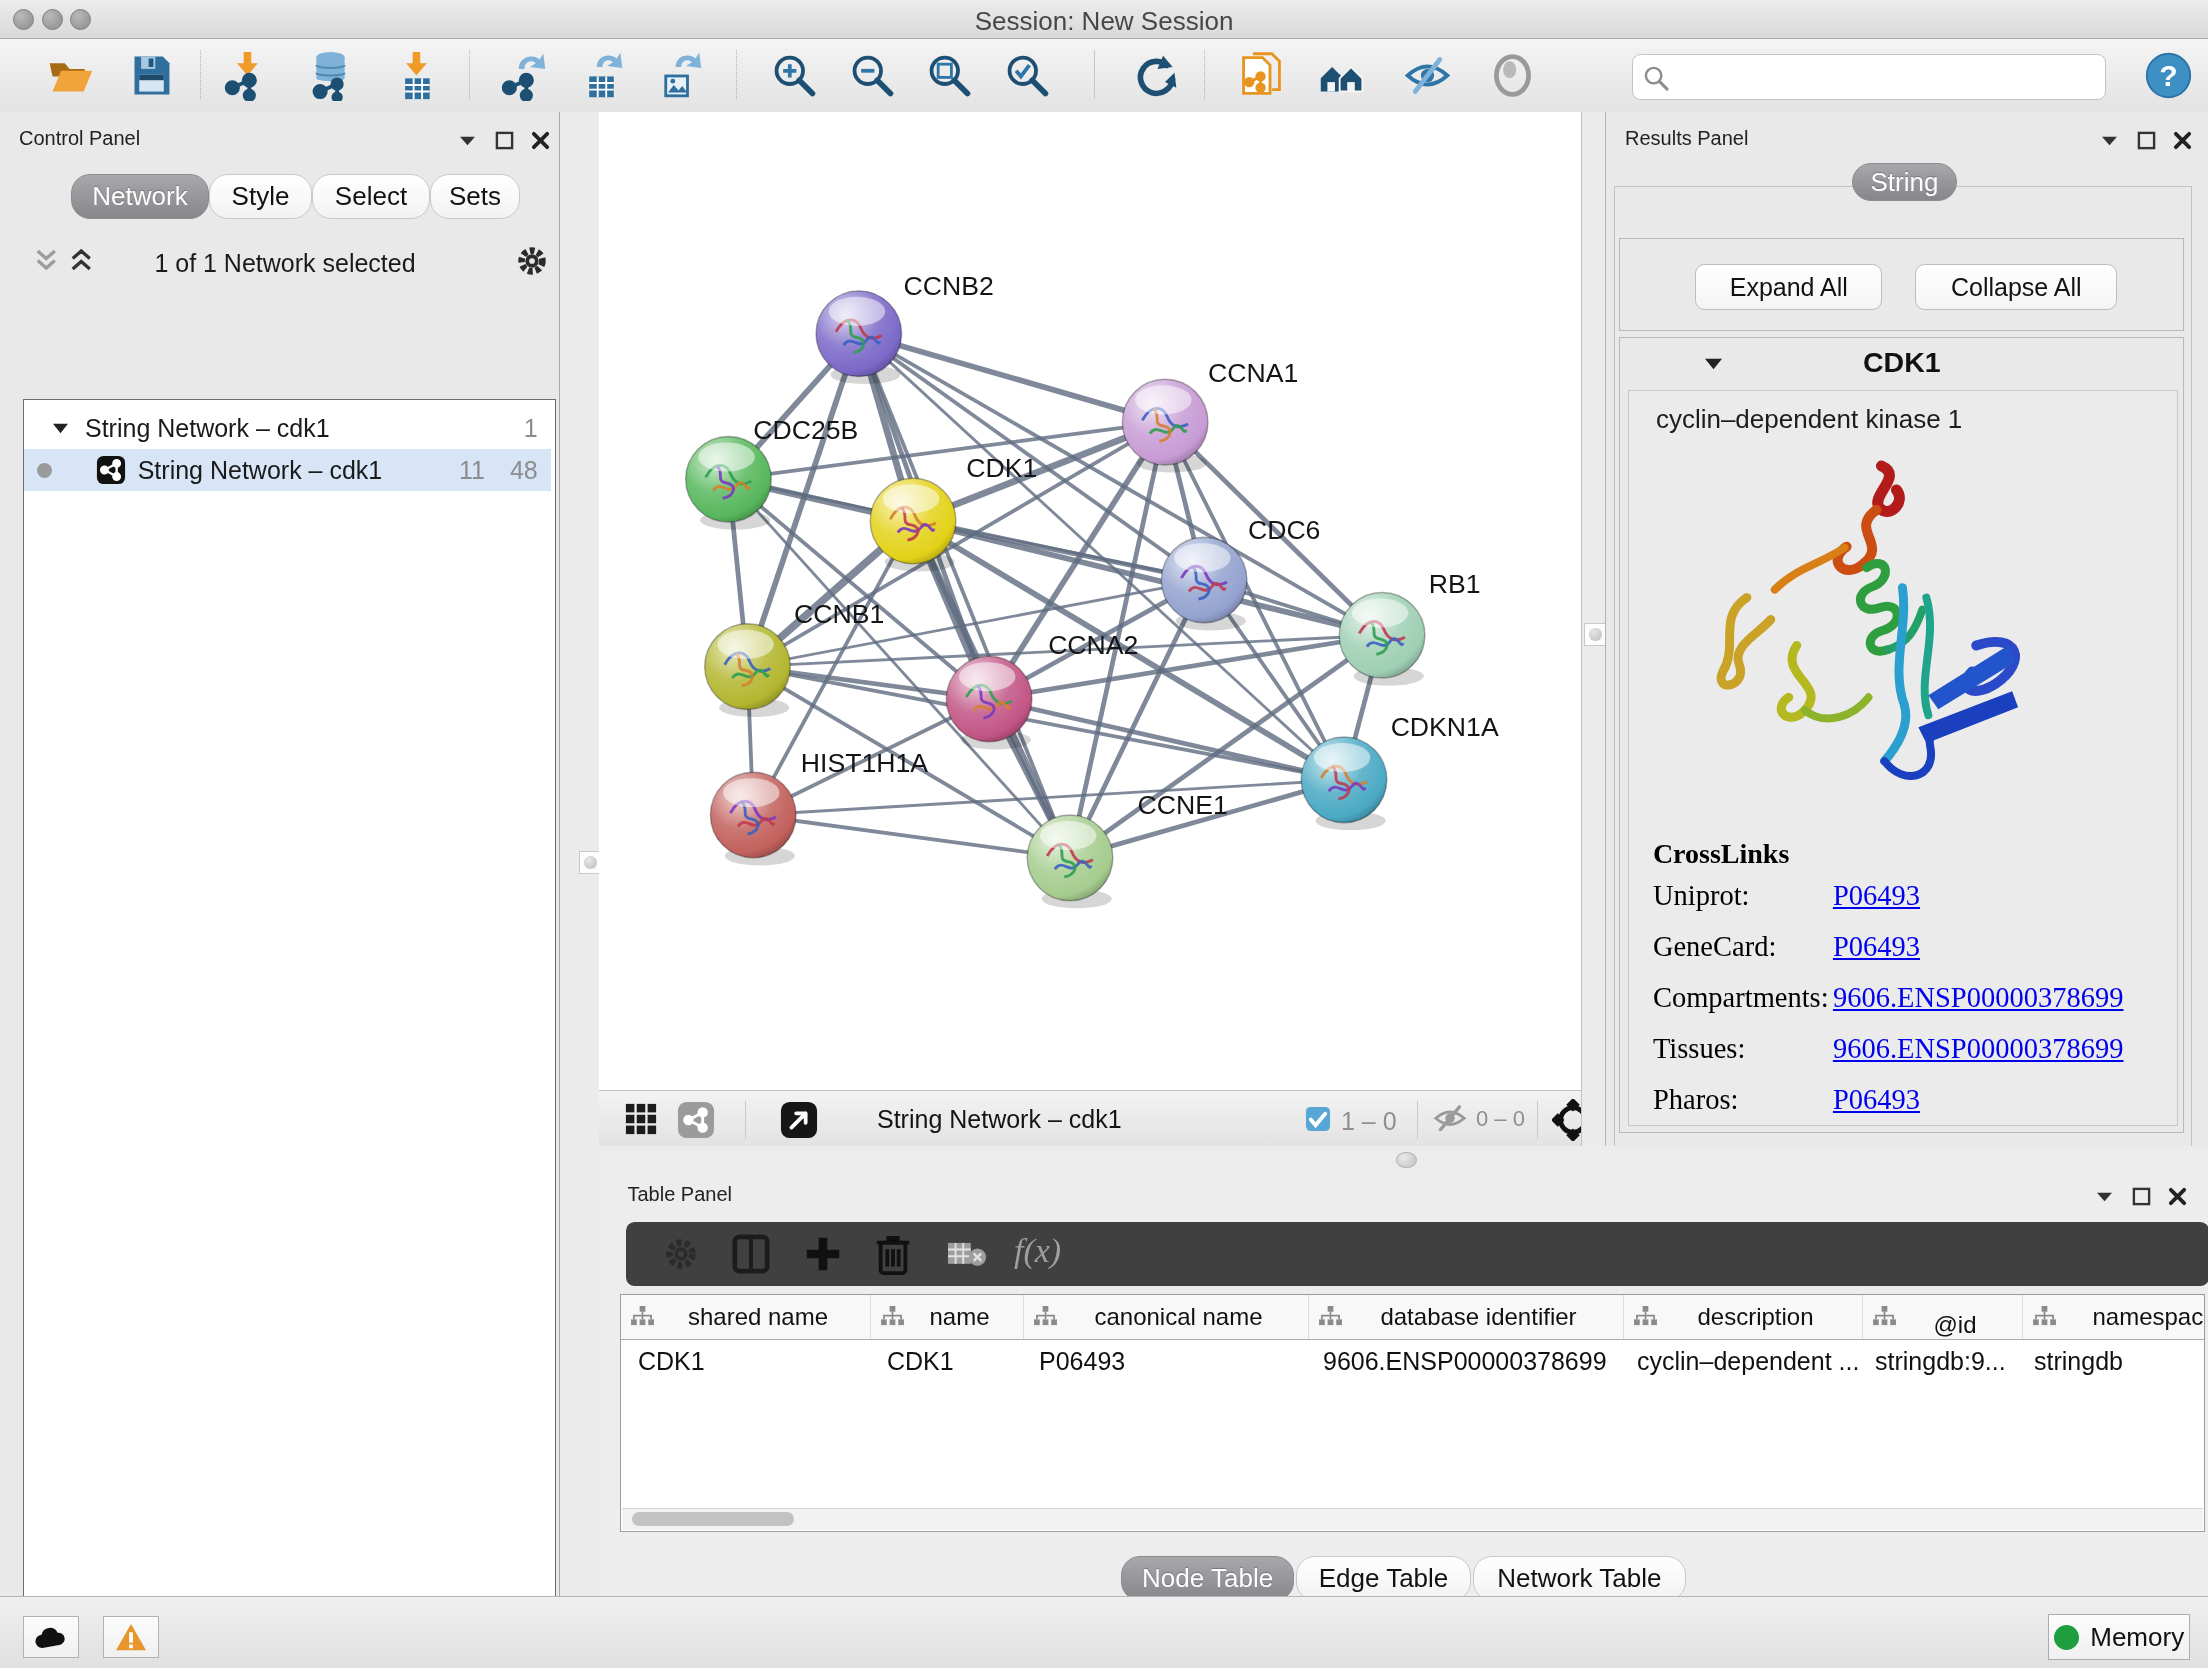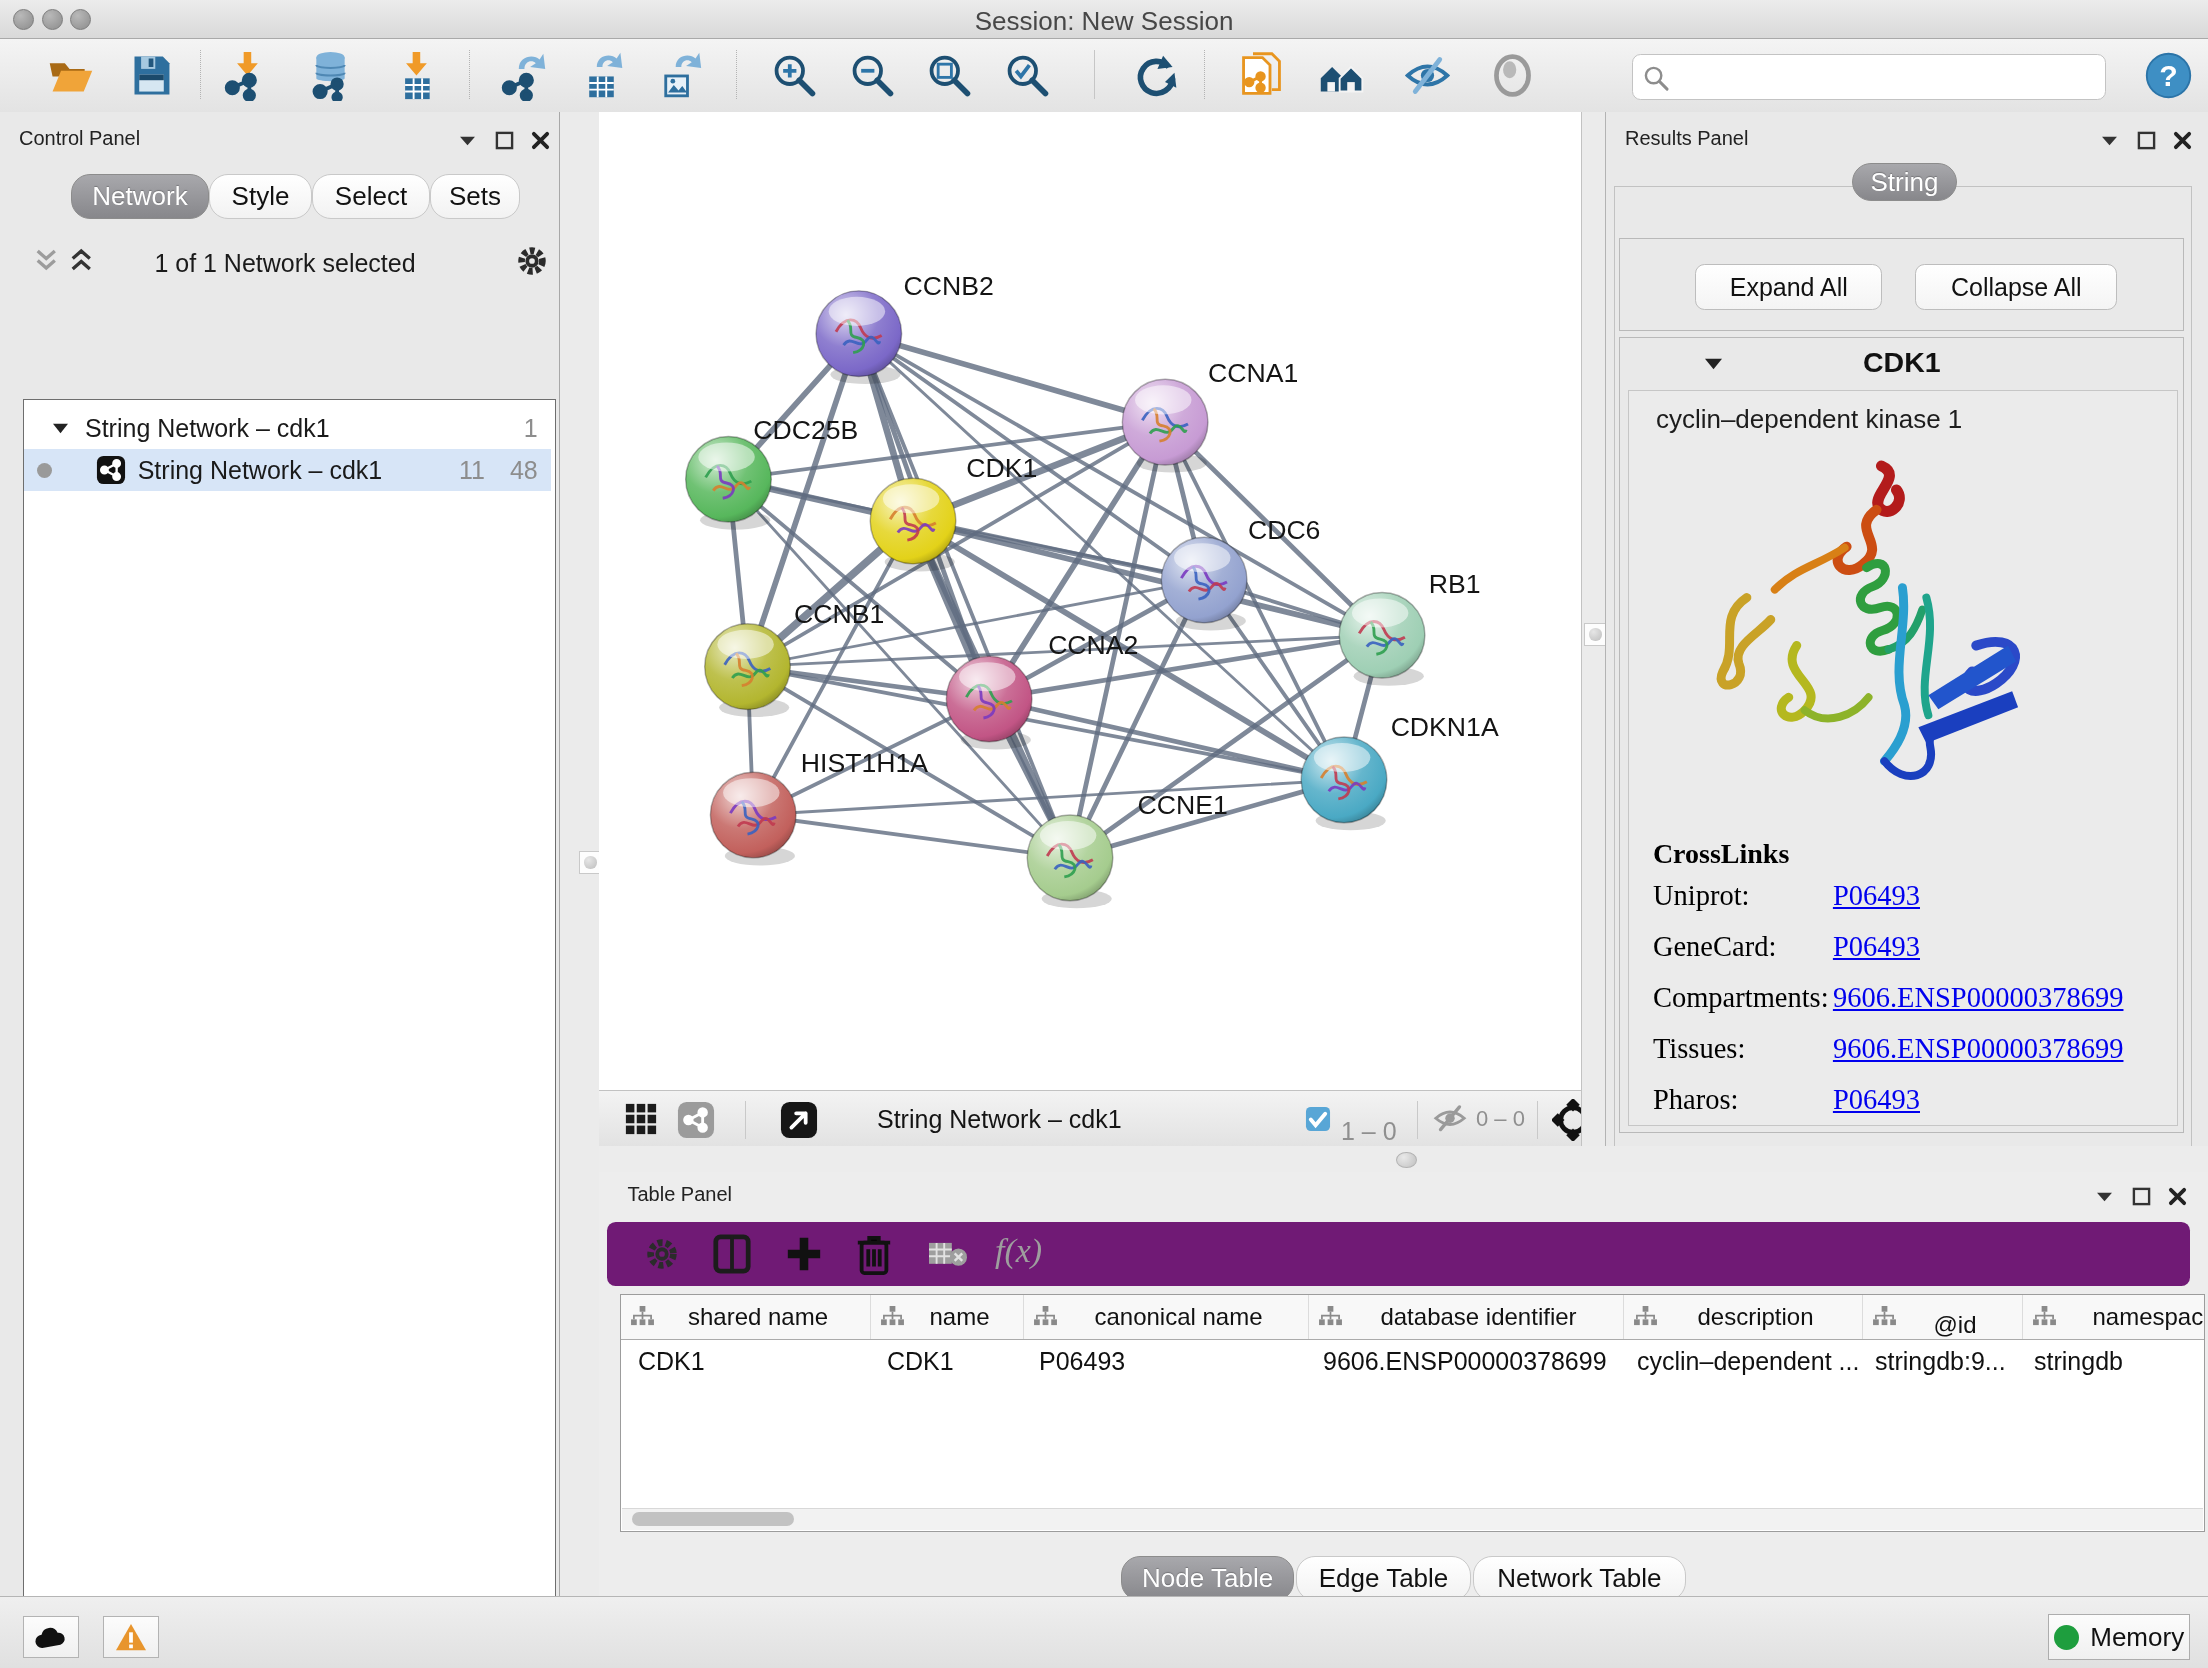--- a/index.html
+++ b/index.html
@@ -39,21 +39,21 @@
   #rp-tab{left:246px;top:51px;width:103px;height:36px;}
   .btn{background:linear-gradient(#ffffff,#f4f4f4);border:1px solid #bdbdbd;border-radius:9.5px;font-size:25px;color:#111;display:flex;align-items:center;justify-content:center;}
   #rp-entry-desc{font-size:26px;color:#1c1c1c;}
   .cl-wrap{font-family:"Liberation Serif",serif;}
   .cl-title{font-size:28px;font-weight:bold;color:#000;}
   .cl-row{position:relative;height:51px;font-size:28.5px;color:#000;}
   .cl-label{position:absolute;left:24px;}
   .cl-val{position:absolute;left:204px;text-decoration:underline;}
   
   #table-panel{left:599px;top:1172px;width:1609px;height:424px;background:#ededed;}
-  #tp-toolbar{left:8px;top:50px;width:1583px;height:64px;background:#701a75;border-radius:8.6px;}
+  #tp-toolbar{left:27px;top:50px;width:1583px;height:64px;background:#404040;border-radius:8.6px;}
   #tp-table{left:21px;top:122px;width:1583px;height:236px;background:#fff;border:1px solid #9c9c9c;overflow:hidden;}
   #tp-thead{display:flex;height:44px;background:#f8f8f8;border-bottom:1px solid #ababab;}
   .th{position:relative;display:flex;align-items:center;justify-content:center;border-right:1px solid #dcdcdc;font-size:24px;color:#111;flex:none;}
   .th .tree-ic{position:absolute;left:9.5px;top:11.4px;}
   #tp-row{display:flex;height:42px;}
   .td{flex:none;font-size:25px;color:#111;padding-left:17px;box-sizing:border-box;display:flex;align-items:center;white-space:nowrap;overflow:hidden;}
   #tp-scroll{position:absolute;left:1px;bottom:1px;width:1581px;height:21px;background:#f2f2f2;border-top:1px solid #d8d8d8;}
   #tp-thumb{position:absolute;left:9.5px;top:2.9px;width:162px;height:14.3px;border-radius:7.6px;background:#c2c2c2;}
   #tp-tabs{left:0;top:384px;width:1609px;height:48px;display:flex;justify-content:center;gap:1.9px;}
   
@@ -557,21 +557,21 @@
           <path d="M12 28 L27 13 M27 13 h-10 M27 13 v10" fill="none" stroke="#fff" stroke-width="4" stroke-linecap="round"></path>
         </svg>
     </div>
     <div class="abs" style="left:278px;top:14.3px;font-size:25px;color:#141414">String Network – cdk1</div>
     <div class="abs" style="left:706px;top:15px">
       <svg width="26" height="26" viewBox="0 0 27 27">
           <rect x="1" y="1" width="25" height="25" rx="5" fill="#58a6d6"></rect>
           <path d="M6 14 l5 6 L21 8" fill="none" stroke="#fff" stroke-width="4" stroke-linecap="round"></path>
         </svg>
     </div>
-    <div class="abs" style="left:742px;top:26px;font-size:25px;color:#8f8f8f">1 – 0</div>
+    <div class="abs" style="left:742px;top:16px;font-size:25px;color:#8f8f8f">1 – 0</div>
     <div class="abs vsep" style="left:818px"></div>
     <div class="abs" style="left:833px;top:13.3px">
       <svg width="36" height="28.5" viewBox="0 0 38 30">
           <path d="M4 15 Q19 2 34 15 Q19 28 4 15 z" fill="none" stroke="#9a9a9a" stroke-width="3"></path>
           <circle cx="19" cy="15" r="5" fill="#9a9a9a"></circle>
           <path d="M9 27 L29 3" stroke="#9a9a9a" stroke-width="3.5" stroke-linecap="round"></path>
         </svg>
     </div>
     <div class="abs" style="left:877px;top:15px;font-size:22px;color:#8f8f8f">0 – 0</div>
     <div class="abs vsep" style="left:938px"></div>

